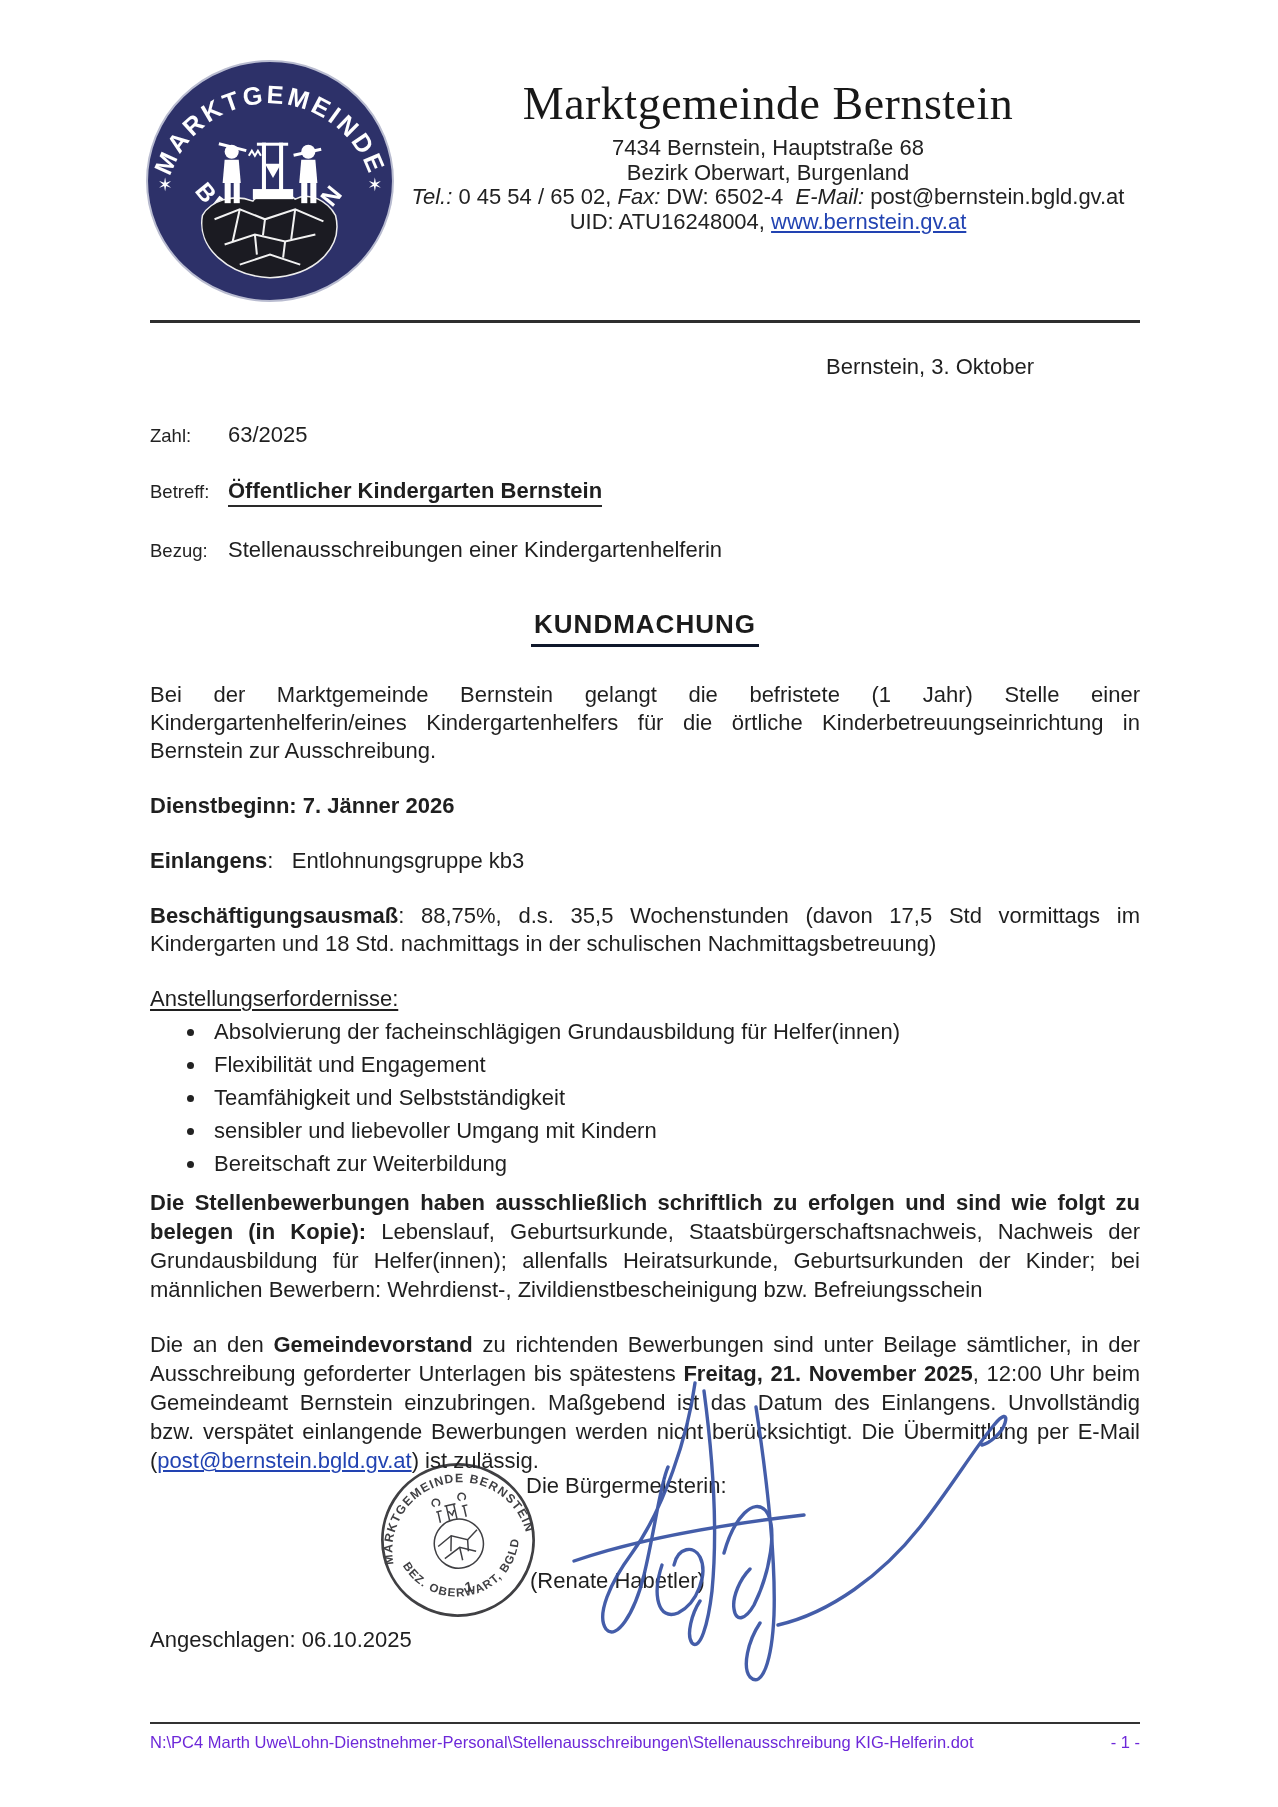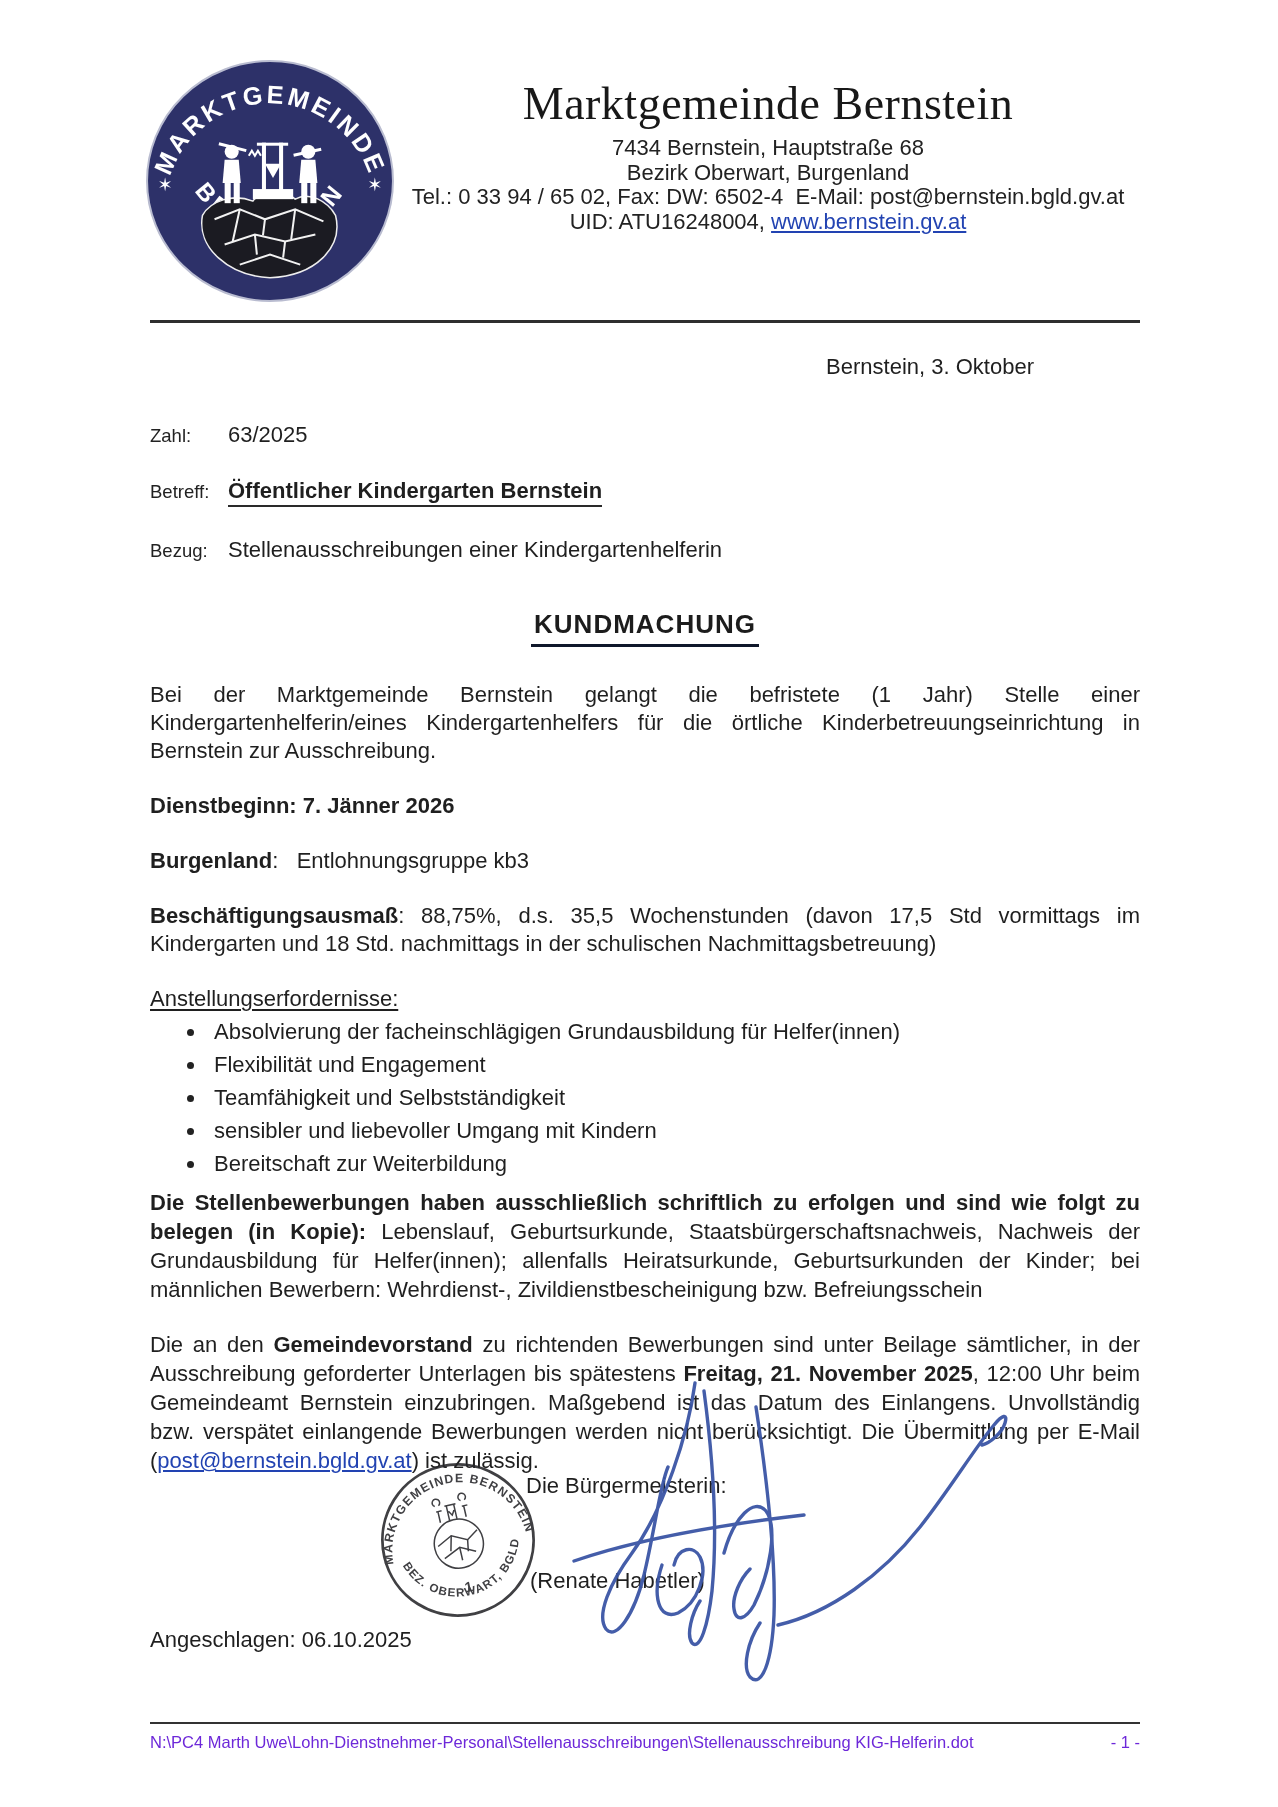--- a/index.html
+++ b/index.html
@@ -14,21 +14,21 @@
   
   .header { display:flex; align-items:flex-start; }
   .logo { width:252px; height:246px; flex:none; margin-left:-6px; }
   .ring-text { fill:#ffffff; font-weight:bold; font-family:"Liberation Sans",sans-serif; }
   .header-text { flex:1; text-align:center; padding-top:22px; }
   .org-title {
     font-family:"Liberation Serif", serif; font-size:46px; font-weight:400;
     color:#181818; letter-spacing:.5px; line-height:1.05; margin-bottom:8px;
   }
   .hline { font-size:22px; line-height:24.5px; color:#222; white-space:pre-wrap; }
-  .it { }
+  .it { font-style:italic; }
   a.doclink, .doclink { color:#2243b2; text-decoration:underline; cursor:pointer; }
 
   .rule { border-top:3px solid #2e2e2e; margin-top:16px; }
 
   .date-line { margin-top:31px; text-align:right; padding-right:106px; font-size:22px; }
 
   
   .meta { margin-top:42px; }
   .meta-row { display:flex; align-items:baseline; margin-bottom:30px; }
   .meta-label { width:78px; flex:none; font-size:18.5px; color:#222; }
@@ -130,21 +130,21 @@
           <path d="M104,97 l3,-5 3,5 3,-5 3,5" fill="none" stroke="#fff" stroke-width="2"></path>
           <path d="M120,105 L136,105 L128,119 Z"></path>
           <rect x="108" y="130" width="40" height="10"></rect>
         </g>
       </svg>
 
       <div class="header-text">
         <div class="org-title">Marktgemeinde Bernstein</div>
         <div class="hline">7434 Bernstein, Hauptstraße 68</div>
         <div class="hline">Bezirk Oberwart, Burgenland</div>
-        <div class="hline"><span class="it">Tel.:</span><span> 0 33 94 / 65 02, </span><span class="it">Fax:</span><span> DW: 6502-4  </span><span class="it">E-Mail:</span><span> post@bernstein.bgld.gv.at</span></div>
+        <div class="hline"><span class="it">Tel.:</span><span> 0 45 54 / 65 02, </span><span class="it">Fax:</span><span> DW: 6502-4  </span><span class="it">E-Mail:</span><span> post@bernstein.bgld.gv.at</span></div>
         <div class="hline"><span>UID: ATU16248004, </span><a class="doclink">www.bernstein.gv.at</a></div>
       </div>
     </div>
 
     <div class="rule"></div>
 
     <div class="date-line">Bernstein, 3. Oktober</div>
 
     <div class="meta">
       <div class="meta-row">
@@ -162,21 +162,21 @@
     </div>
 
     <div class="heading-wrap">
       <span class="heading">KUNDMACHUNG</span>
     </div>
 
     <p class="body-p mt-intro">Bei der Marktgemeinde Bernstein gelangt die befristete (1 Jahr) Stelle einer Kindergartenhelferin/eines Kindergartenhelfers für die örtliche Kinderbetreuungseinrichtung in Bernstein zur Ausschreibung.</p>
 
     <p class="body-p mt-sec b">Dienstbeginn: 7. Jänner 2026</p>
 
-    <p class="body-p mt-sec"><span class="b">Burgenland</span><span class="ws-pre">:   Entlohnungsgruppe kb3</span></p>
+    <p class="body-p mt-sec"><span class="b">Einlangens</span><span class="ws-pre">:   Entlohnungsgruppe kb3</span></p>
 
     <p class="body-p mt-sec"><span class="b">Beschäftigungsausmaß</span><span>: 88,75%, d.s. 35,5 Wochenstunden (davon 17,5 Std vormittags im Kindergarten und 18 Std. nachmittags in der schulischen Nachmittagsbetreuung)</span></p>
 
     <p class="body-p mt-sec"><span class="underline-h">Anstellungserfordernisse:</span></p>
 
     <ul class="req">
       <li>Absolvierung der facheinschlägigen Grundausbildung für Helfer(innen)</li>
       <li>Flexibilität und Engagement</li>
       <li>Teamfähigkeit und Selbstständigkeit</li>
       <li>sensibler und liebevoller Umgang mit Kindern</li>

